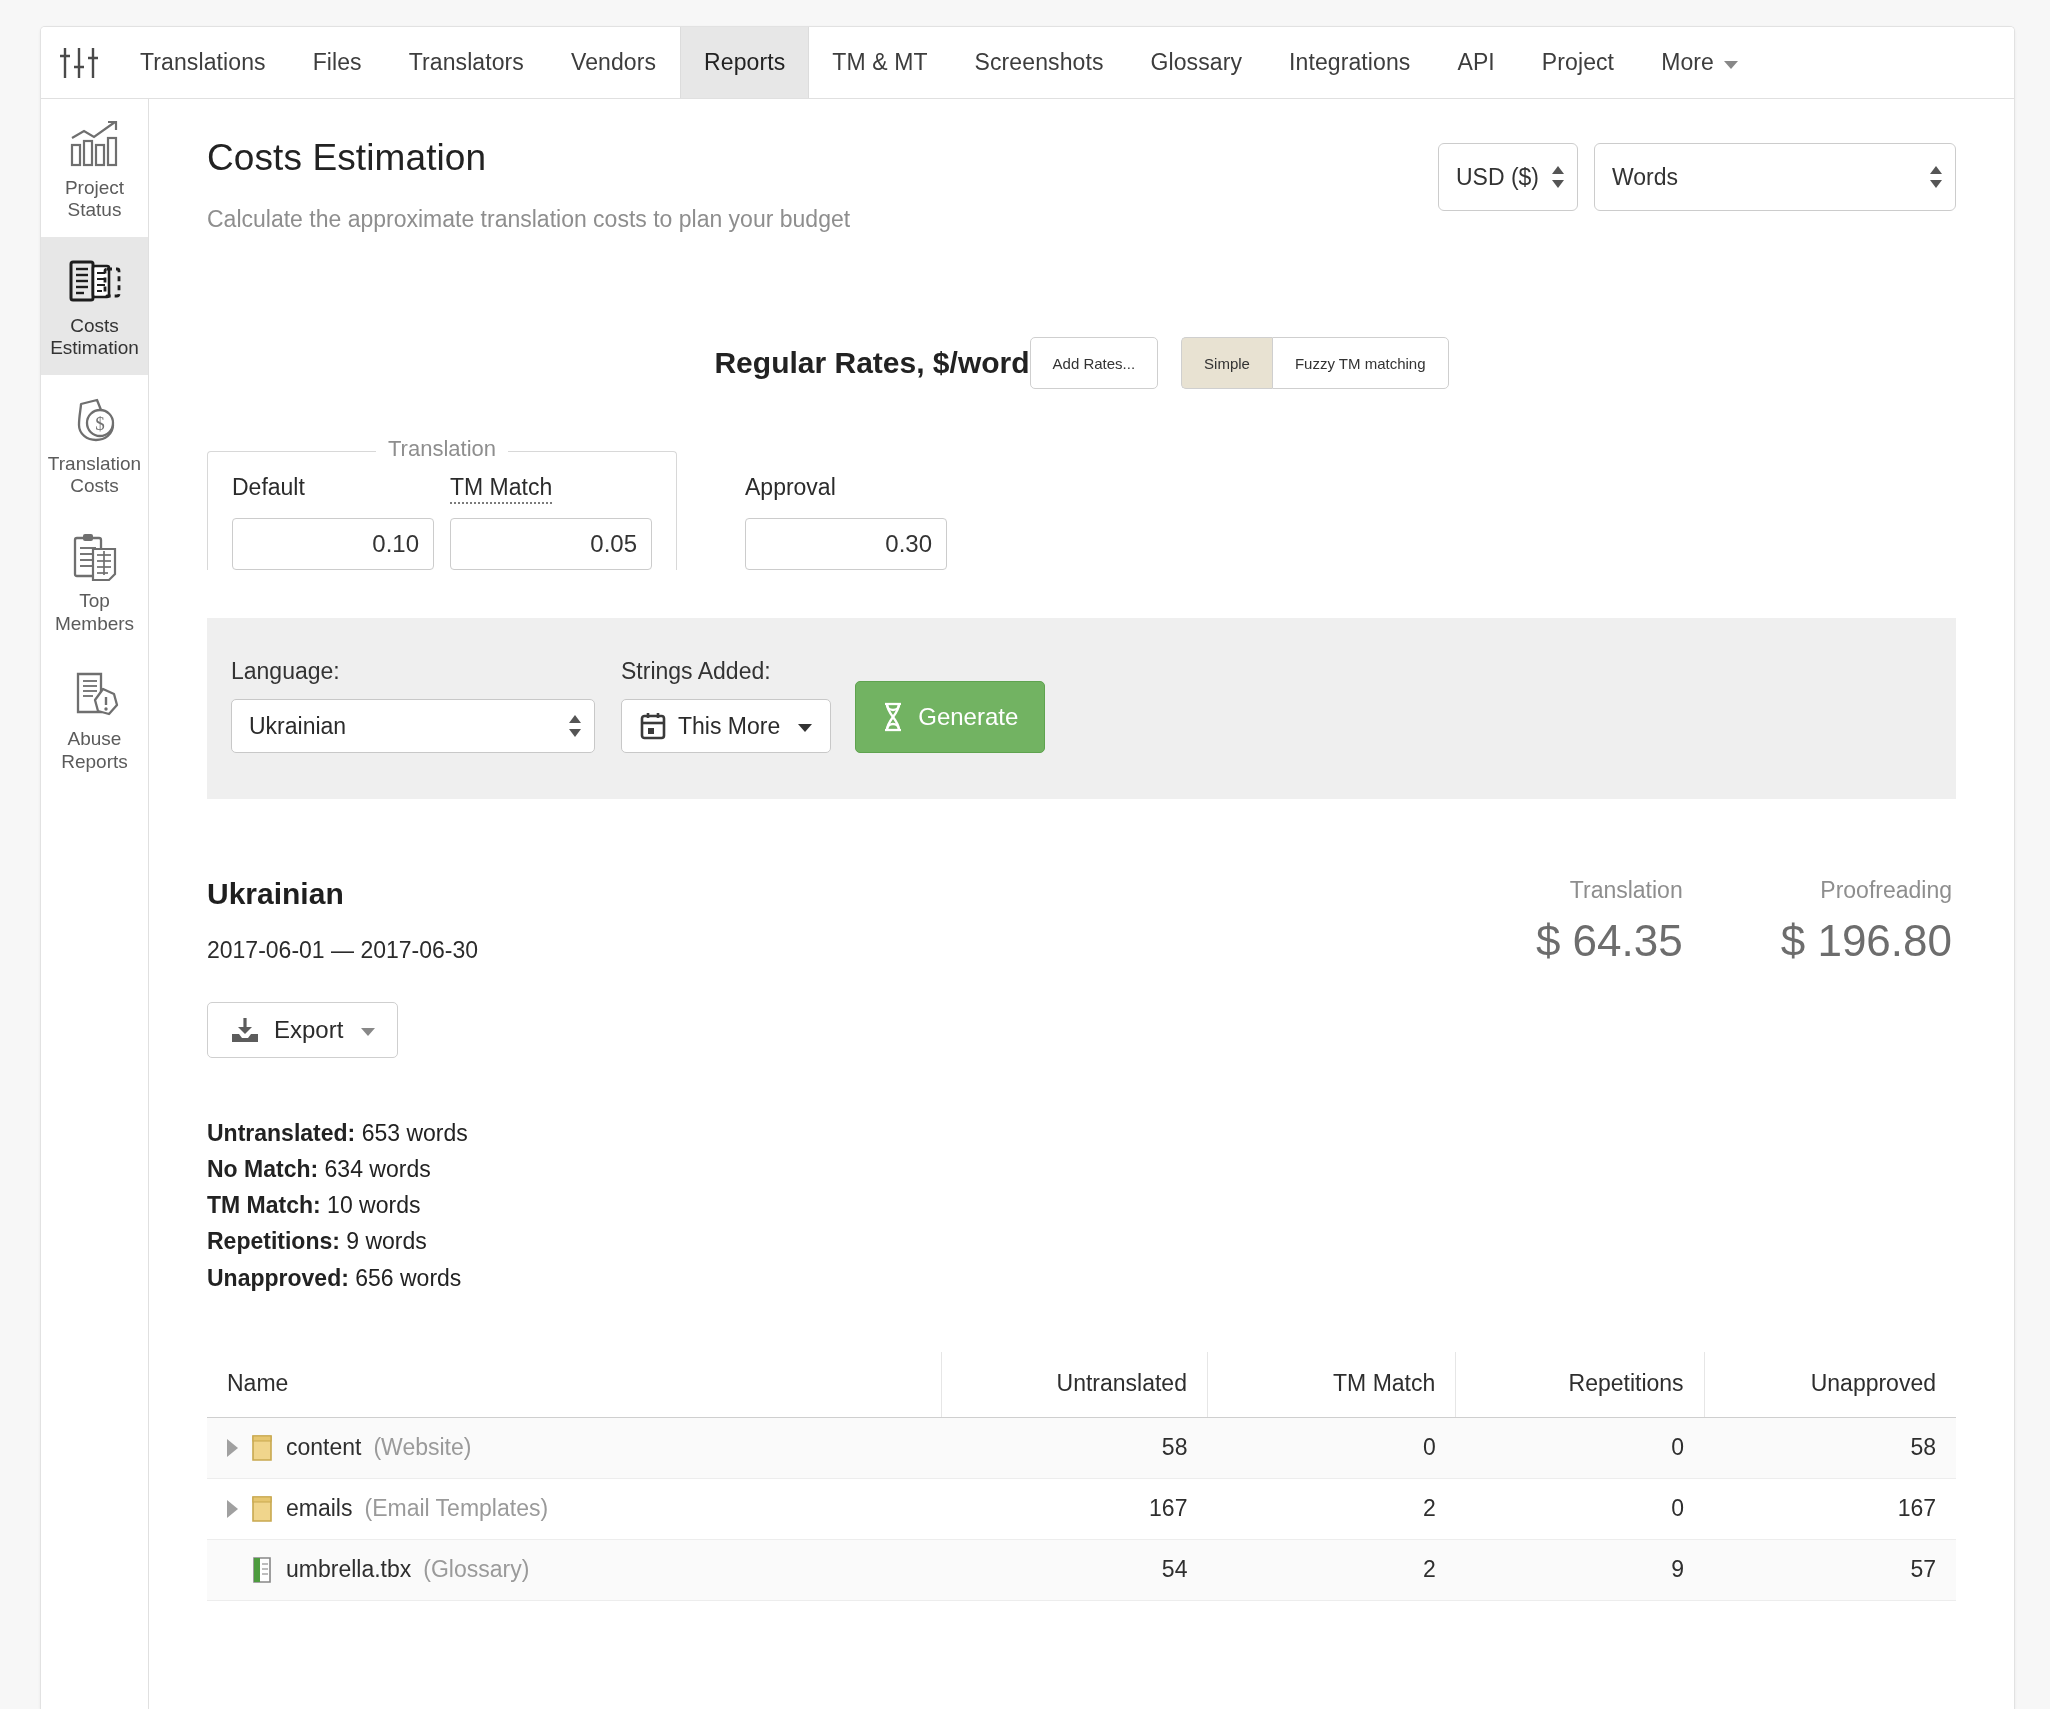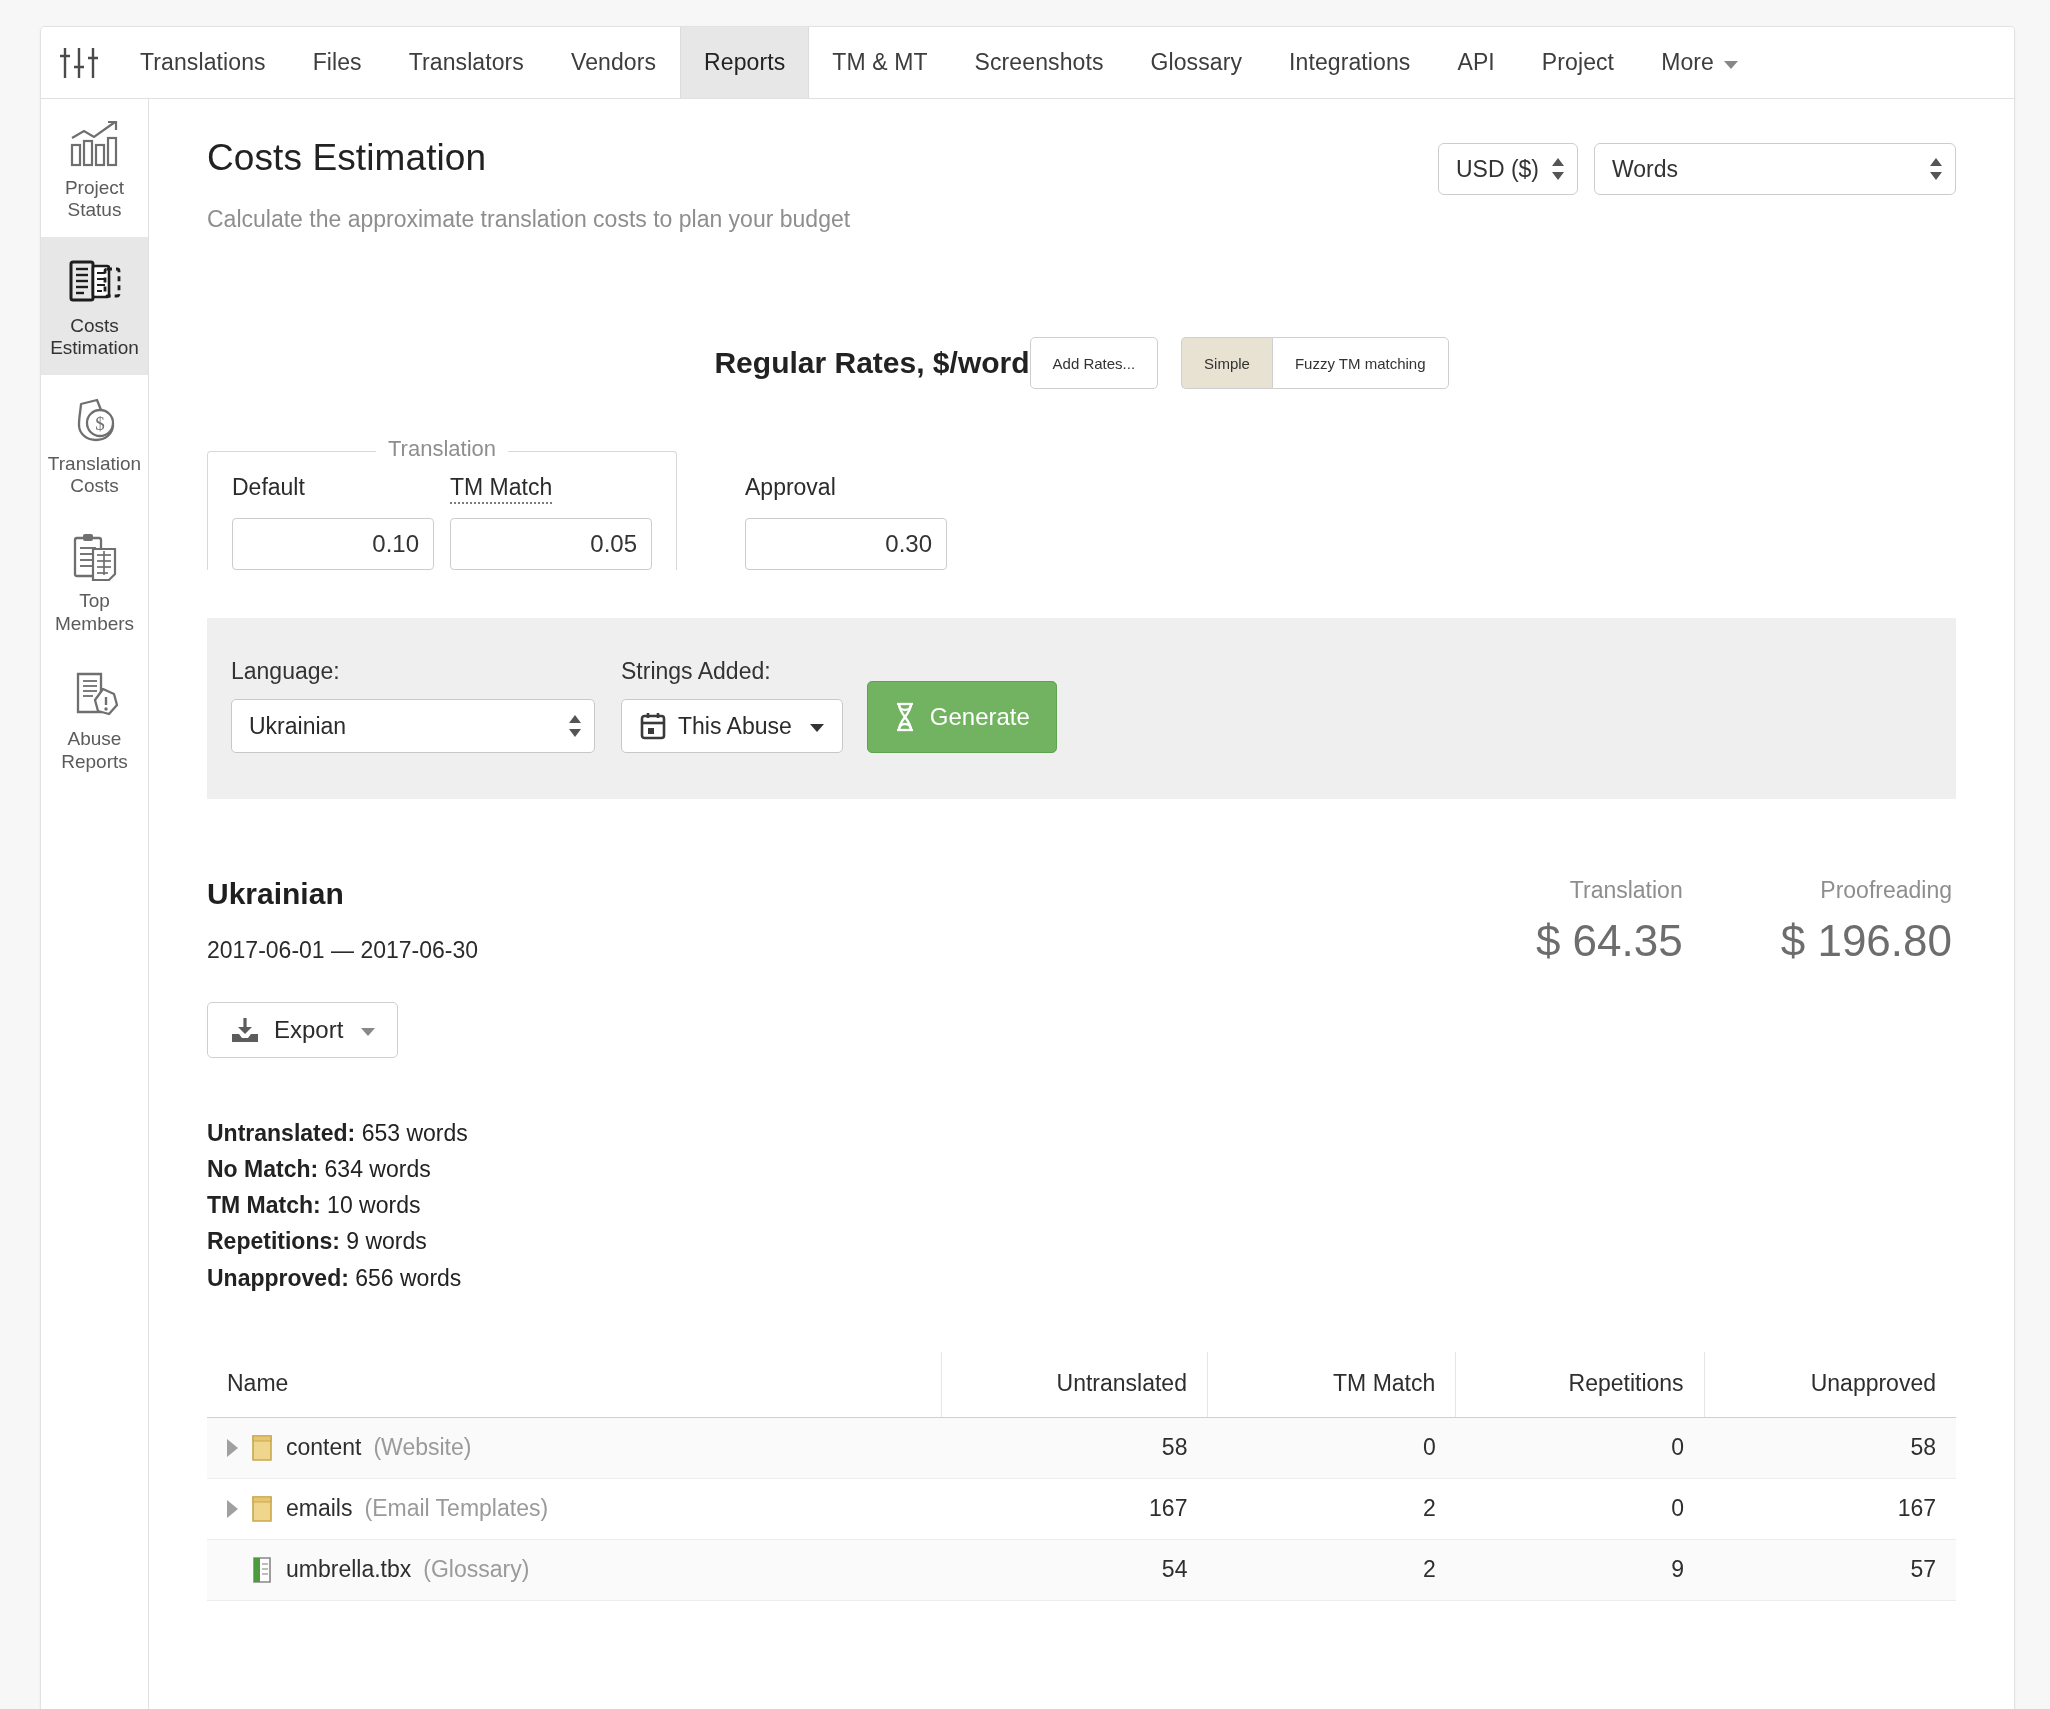--- a/index.html
+++ b/index.html
@@ -120,21 +120,21 @@
     font-size: 23px;
     color: #8e8e8e;
     margin-top: 27px;
   }
   .head-selects { display: flex; gap: 16px; padding-top: 6px; }
   .sel {
     position: relative;
     border: 1px solid #ccc;
     border-radius: 6px;
     background: #fff;
-    height: 52px;
+    height: 68px;
     display: flex; align-items: center;
     padding: 0 38px 0 17px;
     font-size: 23px;
     color: #333;
     cursor: pointer;
   }
   .sel.wide { width: 362px; }
   .spin {
     position: absolute; right: 13px; top: 50%;
     transform: translateY(-50%);
@@ -530,21 +530,21 @@
               <div class="dropbtn">
                 <span>
                   <svg width="26" height="28" viewBox="0 0 26 28">
                     <rect x="2" y="4" width="22" height="22" rx="2.5" fill="none" stroke="#3a3a3a" stroke-width="2.6"></rect>
                     <line x1="2" y1="11" x2="24" y2="11" stroke="#3a3a3a" stroke-width="2.6"></line>
                     <line x1="8" y1="1" x2="8" y2="6" stroke="#3a3a3a" stroke-width="2.6"></line>
                     <line x1="18" y1="1" x2="18" y2="6" stroke="#3a3a3a" stroke-width="2.6"></line>
                     <rect x="8" y="16" width="6" height="6" fill="#3a3a3a"></rect>
                   </svg>
                 </span>
-                <span>This Abuse</span>
+                <span>This More</span>
                 <span class="caret-dn" style="border-top-color:#333;margin-left:6px;"></span>
               </div>
             </div>
             <div class="btn-generate">
               <span>
                 <svg width="22" height="30" viewBox="0 0 22 30">
                   <g stroke="#ffffff" stroke-width="2.3" fill="none">
                     <line x1="3" y1="2" x2="19" y2="2"></line>
                     <line x1="3" y1="28" x2="19" y2="28"></line>
                     <path d="M5 2 C5 10 17 10 17 2"></path>

